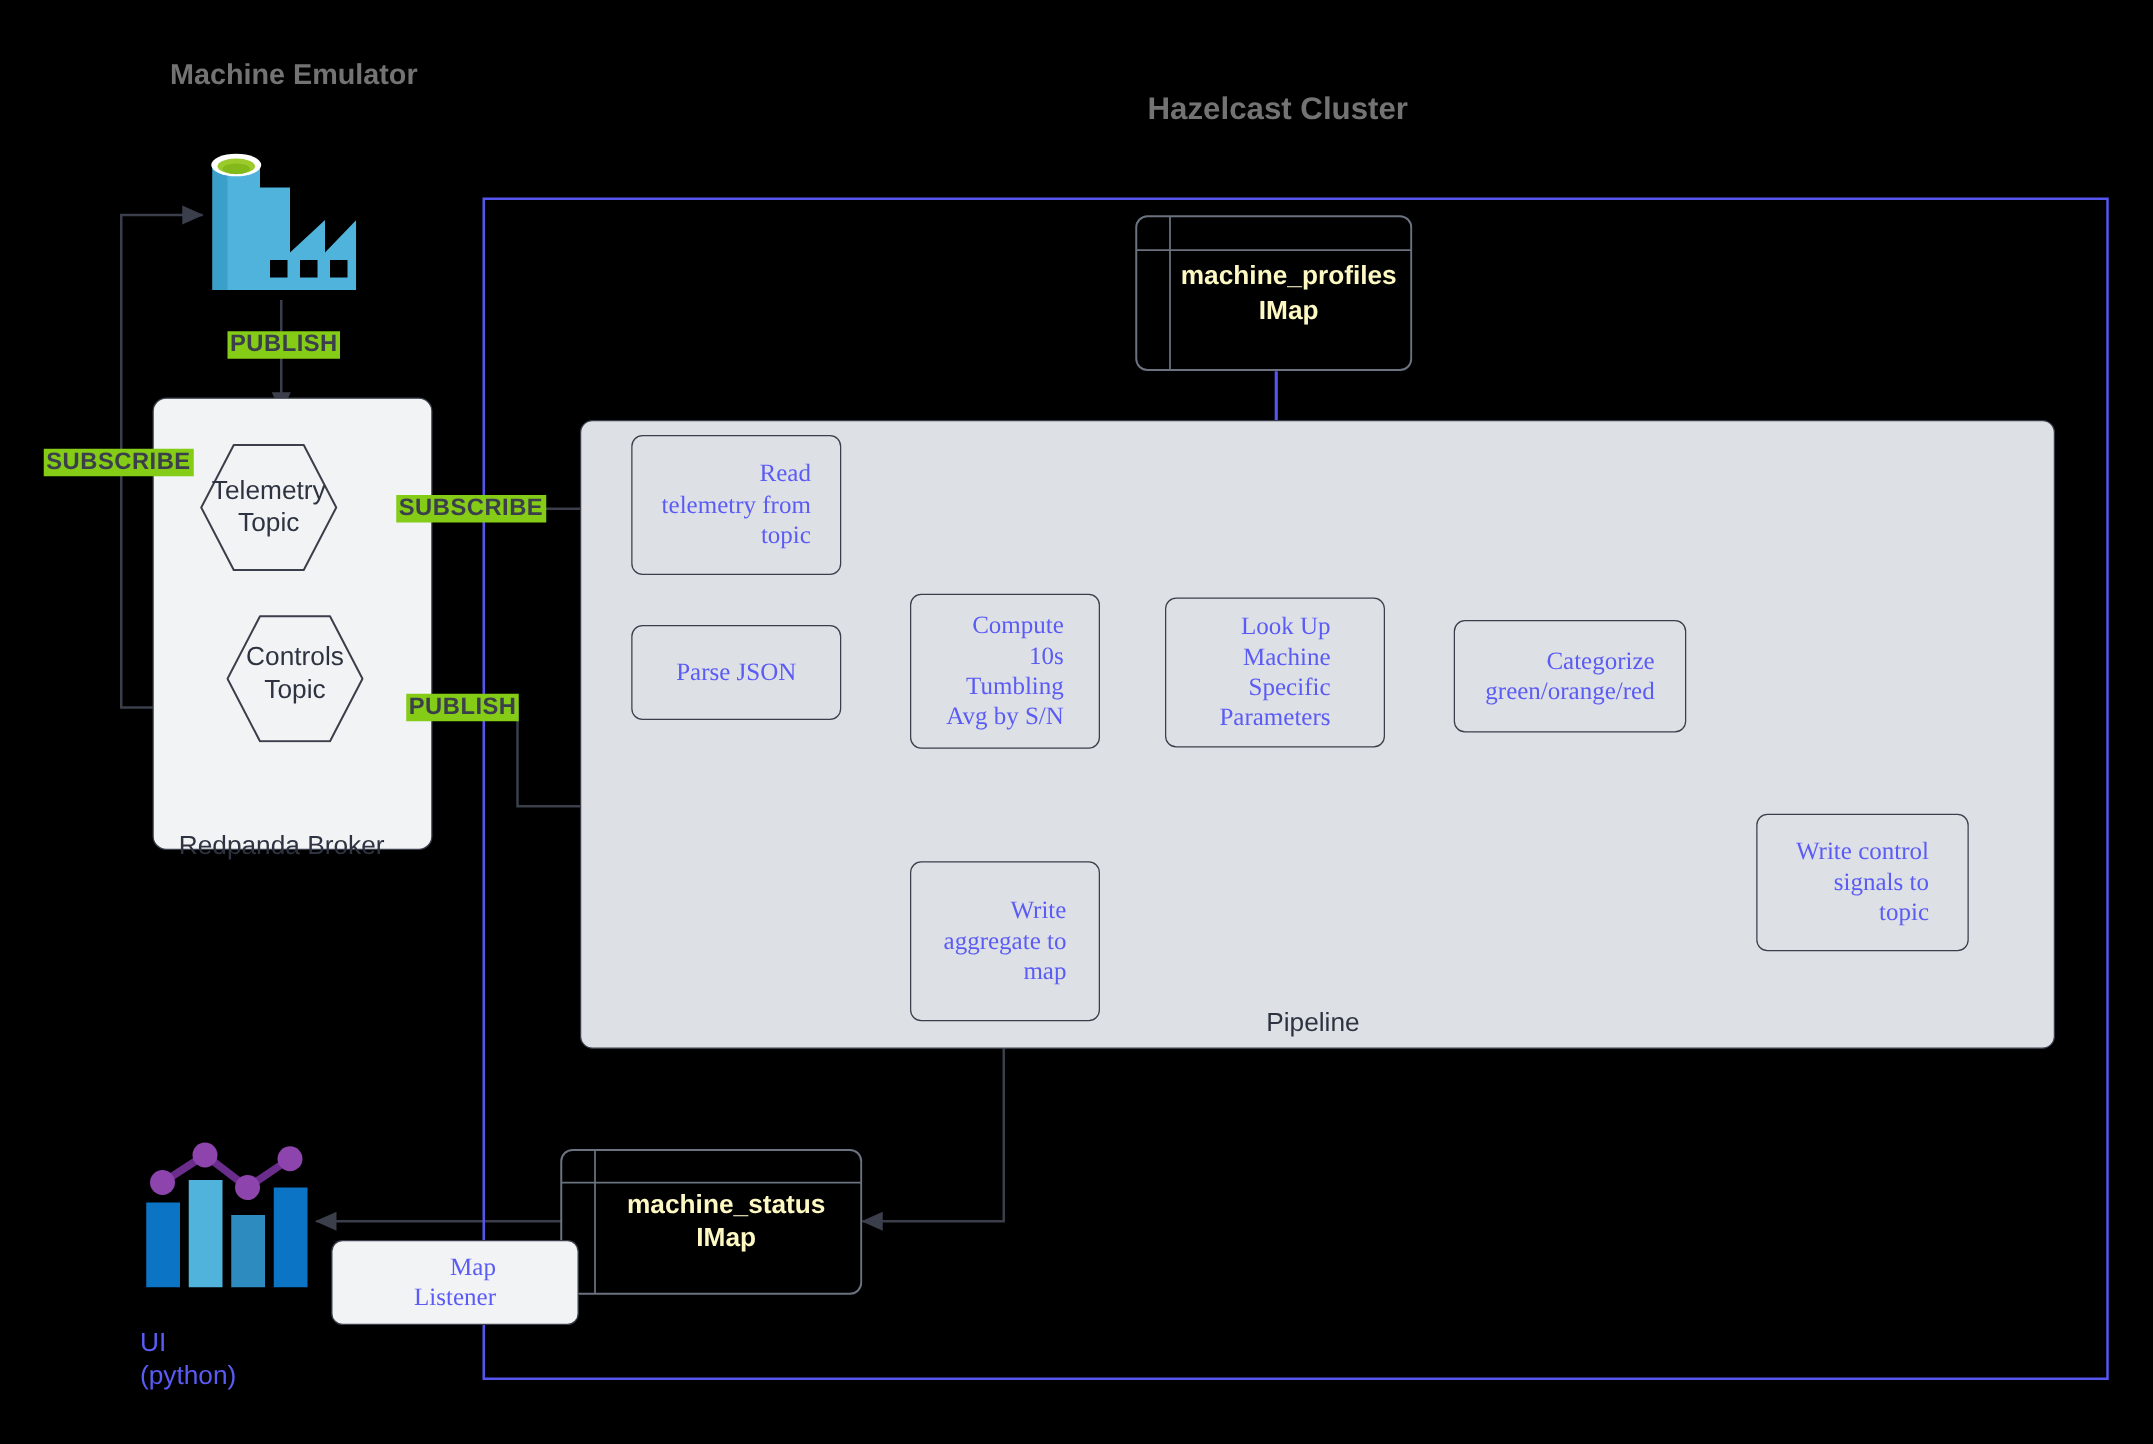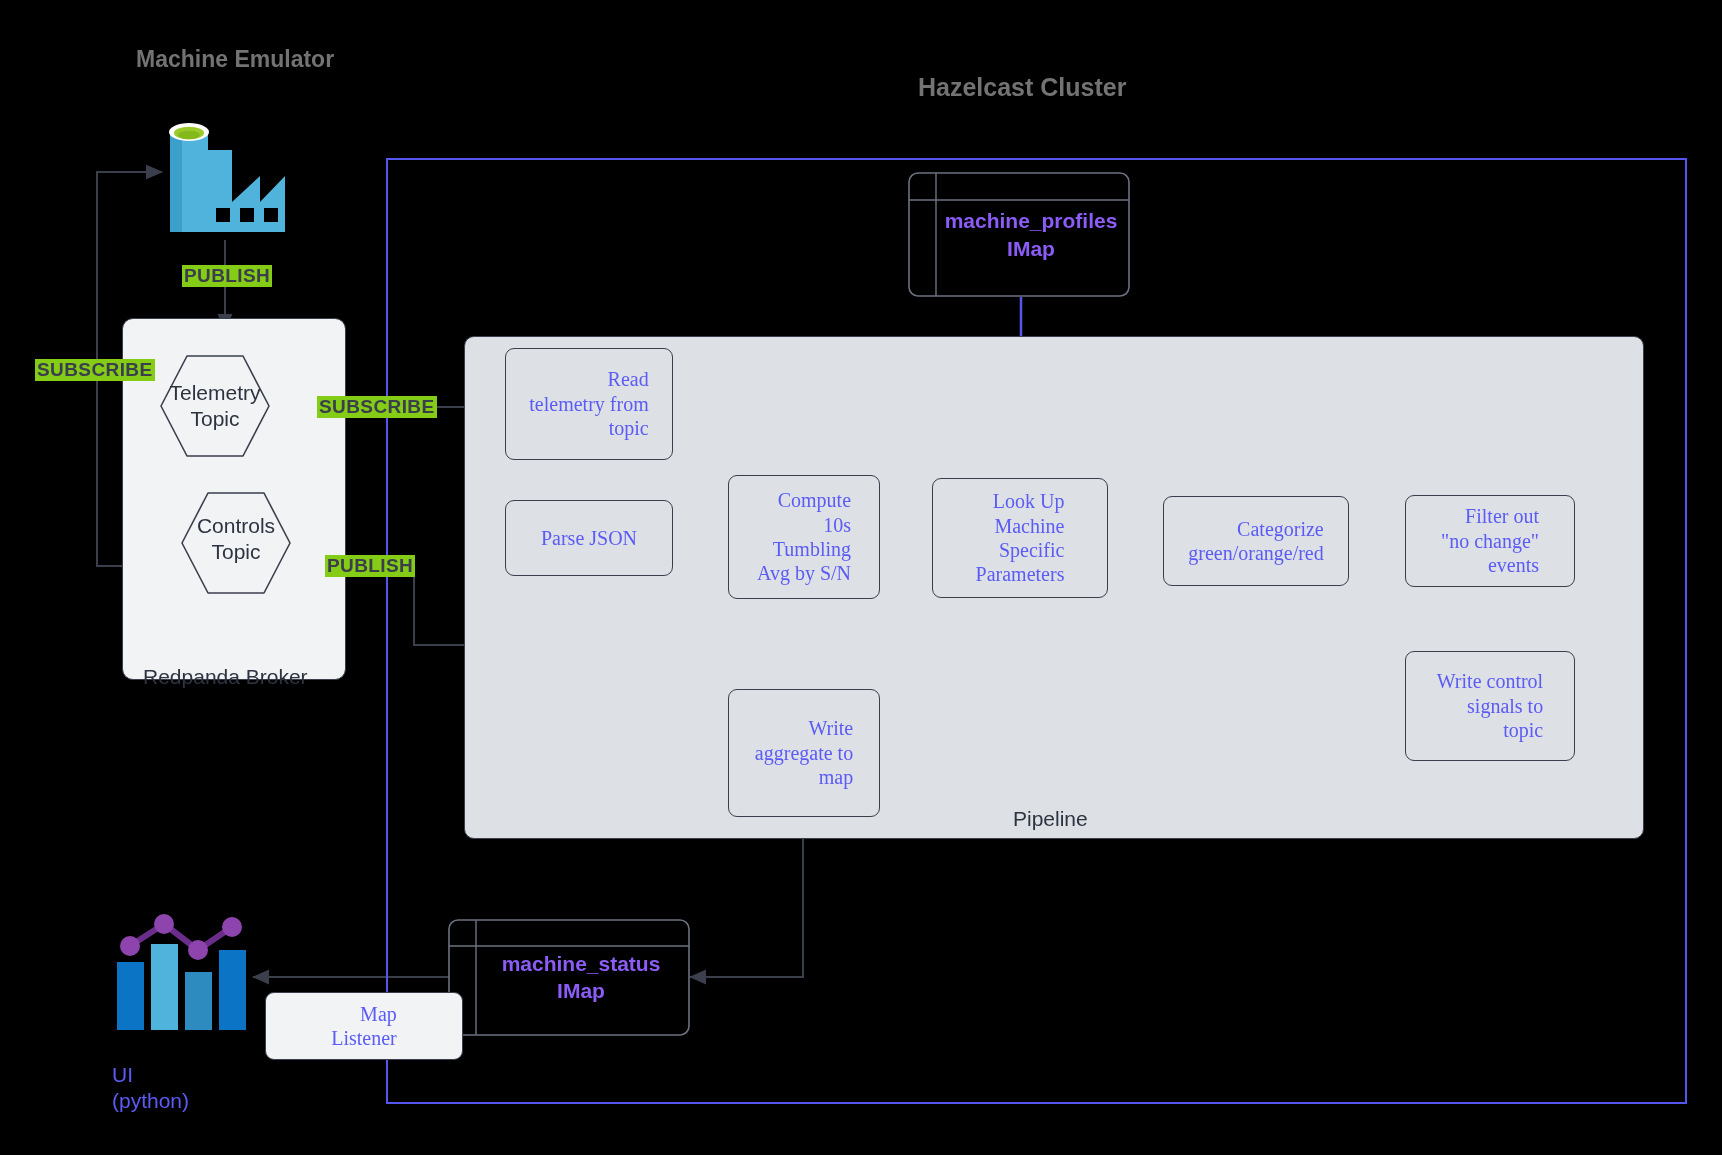--- a/index.html
+++ b/index.html
@@ -43,21 +43,21 @@
   .hexwrap svg{position:absolute;left:0;top:0;}
   .hexlabel{position:absolute;left:0;top:0;width:100%;height:100%;display:flex;
             align-items:center;justify-content:center;text-align:center;
             color:#2d3340;font-size:21px;line-height:1.25;}
 
   
   .imap{position:absolute;}
   .imap svg{position:absolute;left:0;top:0;}
   .imap .imaplabel{position:absolute;left:24px;top:0;right:0;height:100%;display:flex;
       align-items:center;justify-content:center;text-align:center;
-      color:#8b5cf6;font-size:21px;font-weight:bold;line-height:1.3;}
+      color:#fef9c3;font-size:21px;font-weight:bold;line-height:1.3;}
 
   
   .elabel{position:absolute;color:#3a3f4b;font-size:19px;font-weight:bold;
           letter-spacing:.4px;white-space:nowrap;background:#84cc16;padding:0 2px;}
 
   
   .factory{position:absolute;}
   
   .chartico{position:absolute;}
   .ui-label{position:absolute;color:#5B5BF5;font-size:21px;
@@ -201,25 +201,20 @@
 Machine
 Specific
 Parameters</span>
   </div>
 
   <div class="node pbox" style="left:1163px;top:496px;width:186px;height:90px;">
     <span style="white-space:pre-line">Categorize
 green/orange/red</span>
   </div>
 
-  <div class="node pbox" style="left:1405px;top:495px;width:170px;height:92px;">
-    <span style="white-space:pre-line">Filter out
-"no change"
-events</span>
-  </div>
 
   <div class="node pbox" style="left:1405px;top:651px;width:170px;height:110px;">
     <span style="white-space:pre-line">Write control
 signals to
 topic</span>
   </div>
 
   <div class="node pbox" style="left:728px;top:689px;width:152px;height:128px;">
     <span style="white-space:pre-line">Write
 aggregate to

